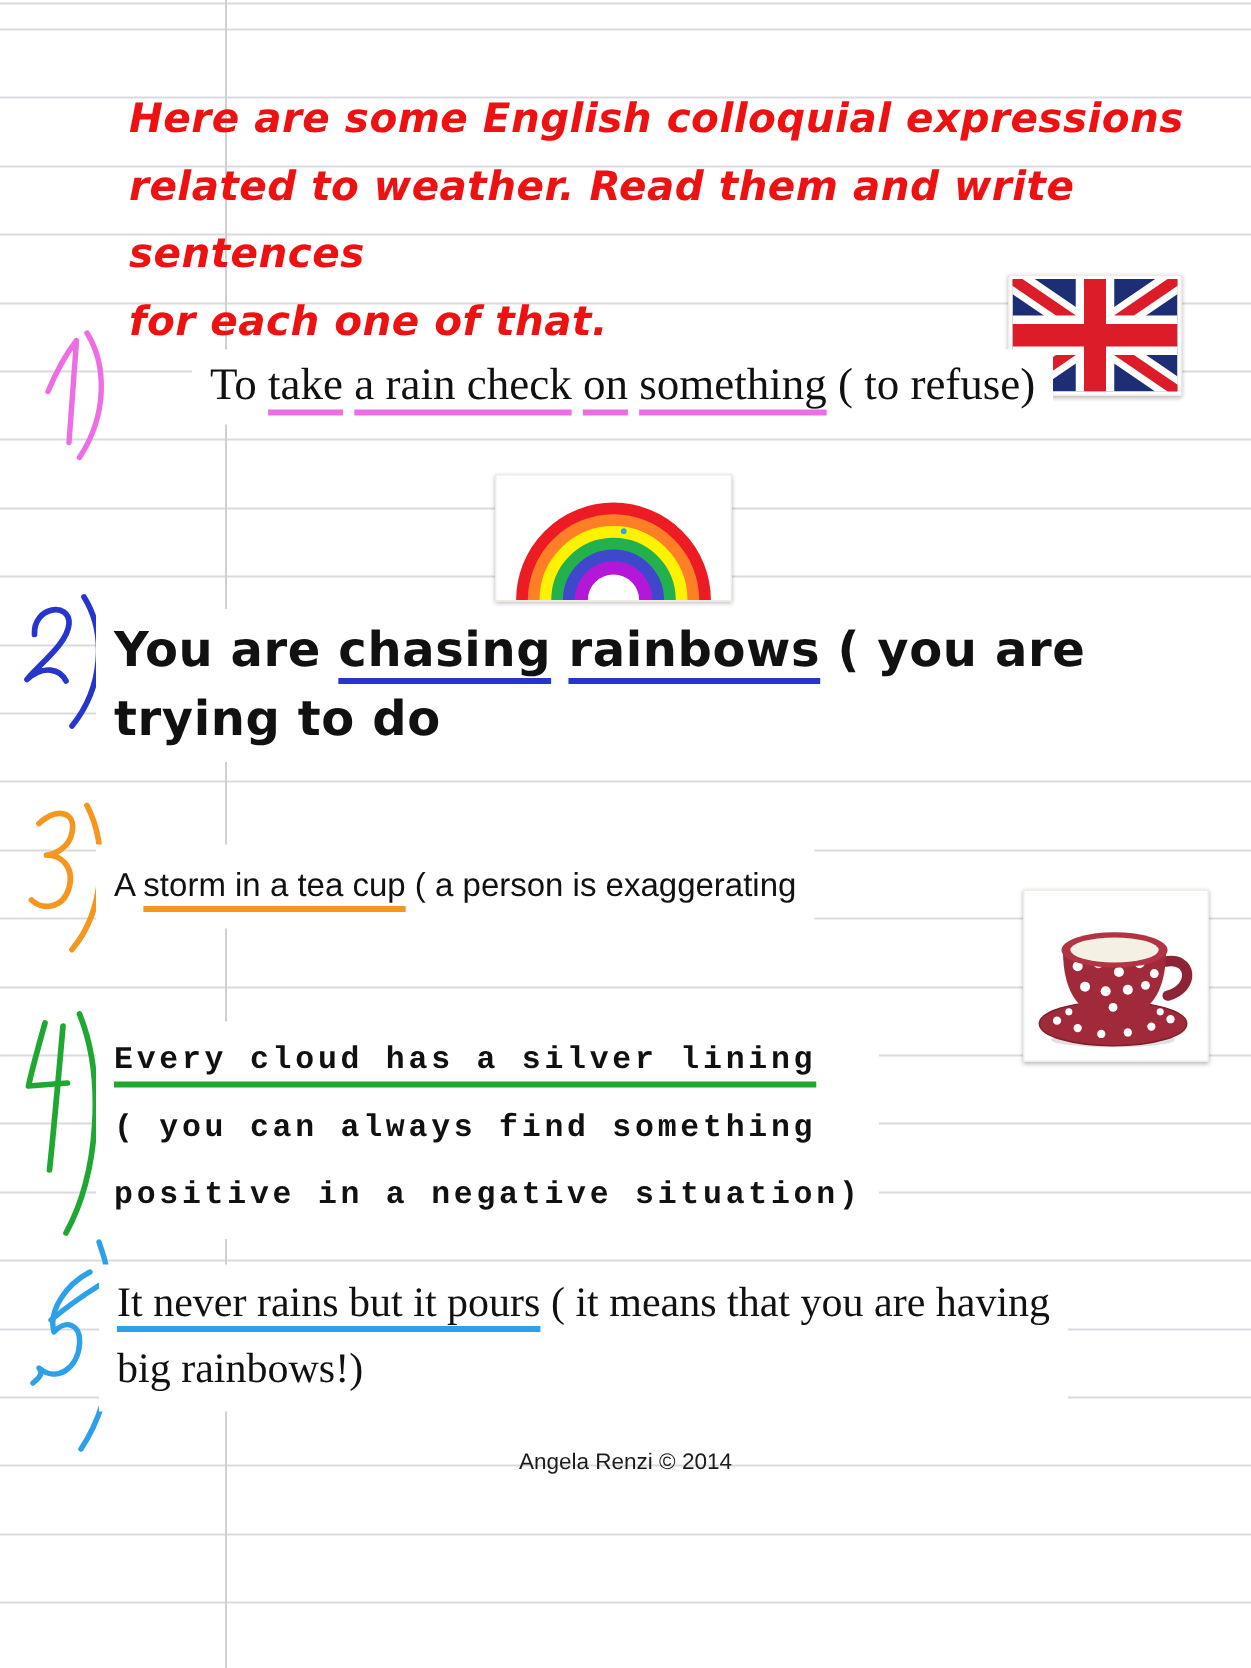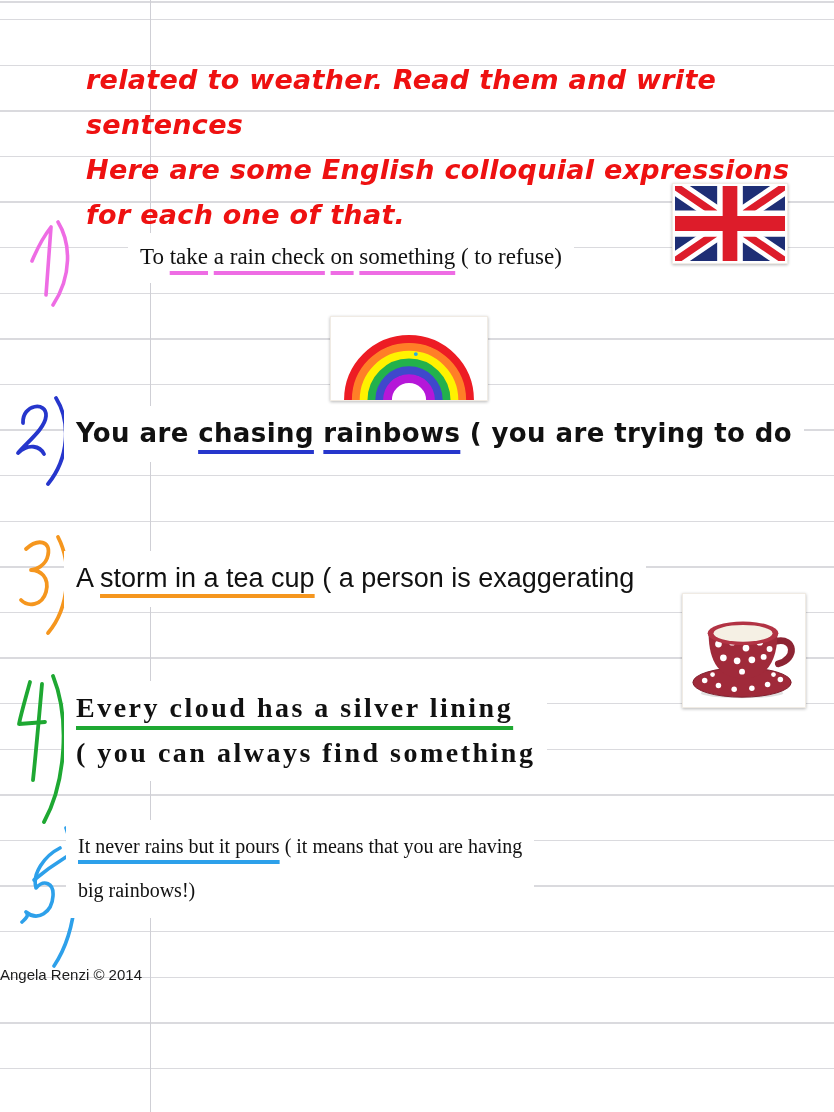--- a/index.html
+++ b/index.html
@@ -18,59 +18,59 @@
   .heading {
     left:86px; top:57px; width:710px;
     font-family:"DejaVu Sans", sans-serif;
     font-style:italic; font-weight:700;
     font-size:27px; line-height:45px; letter-spacing:0.3px;
     color:var(--heading-color,#ee1111);
   }
   
   .txt { background:#fff; padding:4px 12px 6px 12px; display:inline-block; color:#111; }
   .serif { font-family:"Liberation Serif", serif; }
-  .item1 { left:128px; top:233px; font-size:23px; line-height:40px; }
+  .item1 { left:128px; top:233px; font-size:30px; line-height:40px; }
   .item2 { left:64px; top:406px; font-family:"DejaVu Sans", sans-serif; font-weight:700;
-           font-size:26px; line-height:46px; letter-spacing:0.4px; }
-  .item3 { left:64px; top:551px; font-family:"Liberation Sans", sans-serif;
-           font-size:27px; line-height:46px; }
-  .item4 { left:64px; top:681px; font-family:Liberation Serif, serif; font-weight:700;
-           font-size:28px; line-height:45px; letter-spacing:2.5px; }
-  .item5 { left:66px; top:820px; font-size:20px; line-height:44px; }
+           font-size:32px; line-height:46px; letter-spacing:0.4px; }
+  .item3 { left:64px; top:563px; font-family:"Liberation Sans", sans-serif;
+           font-size:22px; line-height:46px; }
+  .item4 { left:64px; top:681px; font-family:Liberation Mono, monospace; font-weight:700;
+           font-size:21px; line-height:45px; letter-spacing:2.5px; }
+  .item5 { left:66px; top:843px; font-size:28px; line-height:44px; }
   
   .ul { text-decoration-line:underline; text-decoration-thickness:3.5px; }
   .a1 { text-decoration-color:var(--accent1,#ee6ce4); text-underline-offset:7px; }
   .a2 { text-decoration-color:var(--accent2,#2636cc); text-underline-offset:8px; }
   .a3 { text-decoration-color:var(--accent3,#f5961e); text-underline-offset:7px; }
   .a4 { text-decoration-color:var(--accent4,#1ea832); text-underline-offset:9px; }
   .a5 { text-decoration-color:var(--accent5,#2da0ea); text-underline-offset:7px; }
   
   .num path { fill:none; stroke-linecap:round; stroke-linejoin:round; }
   .n1 { left:24px; top:219px; }
   .n2 { left:10px; top:396px; }
   .n3 { left:16px; top:533px; }
   .n4 { left:6px;  top:672px; }
   .n5 { left:20px; top:826px; }
   
   .card { background:#fff; box-shadow:0 1px 3px rgba(0,0,0,.28); border:1px solid #f0ebe4; }
   .flag    { left:672px; top:183px; width:116px; height:81px; padding:2px; }
   .rainbow { left:330px; top:316px; width:158px; height:85px; }
   .teacup  { left:682px; top:593px; width:124px; height:115px; }
   .flag svg, .rainbow svg, .teacup svg { display:block; width:100%; height:100%; }
-  .footer { left:0; top:966px; width:100%; text-align:left;
+  .footer { left:0; top:966px; width:100%; text-align:center;
             font-size:15px; color:#1c1c1c; font-family:"Liberation Sans", sans-serif; }
 </style>
 </head>
 <body>
 
 <div class="page">
 
   <div class="abs heading">
+    <div>Here are some English colloquial expressions</div>
     <div>related to weather. Read them and write sentences</div>
-    <div>Here are some English colloquial expressions</div>
     <div>for each one of that.</div>
   </div>
 
   <div class="abs card flag">
     <svg viewBox="0 0 60 40" preserveAspectRatio="none">
       <rect width="60" height="40" fill="#1e2e75"></rect>
       <path d="M0,0 L60,40 M60,0 L0,40" stroke="#ffffff" stroke-width="9"></path>
       <path d="M0,0 L60,40 M60,0 L0,40" stroke="#dd1c2a" stroke-width="4"></path>
       <path d="M30,0 V40 M0,20 H60" stroke="#ffffff" stroke-width="14"></path>
       <path d="M30,0 V40 M0,20 H60" stroke="#dd1c2a" stroke-width="8"></path>
@@ -141,21 +141,21 @@
       <ellipse cx="61" cy="40" rx="36" ry="12" fill="#b23344"></ellipse>
       <ellipse cx="61" cy="40" rx="30" ry="8.5" fill="#f5f0e4"></ellipse>
     </svg>
   </div>
 
   <svg class="abs num n4" width="66" height="156" viewBox="0 0 66 156" aria-label="4)">
     <path d="M24,10 C19,28 15,42 13,52 L39,50" stroke="var(--accent4)" stroke-width="3.8"></path>
     <path d="M36,12 C33,46 30,80 27,108" stroke="var(--accent4)" stroke-width="3.8"></path>
     <path d="M47,4 C64,46 60,110 38,150" stroke="var(--accent4)" stroke-width="3.8"></path>
   </svg>
-  <div class="abs txt item4"><span class="ul a4">Every cloud has a silver lining</span><br><span>( you can always find something</span><br></div>
+  <div class="abs txt item4"><span class="ul a4">Every cloud has a silver lining</span><br><span>( you can always find something</span><br><span>positive in a negative situation)</span></div>
 
   <svg class="abs num n5" width="64" height="146" viewBox="0 0 64 146" aria-label="5)">
     <path d="M40,22 C24,30 12,48 16,62 C24,53 34,57 33,70 C32,86 18,96 6,86 C10,90 4,94 2,96" stroke="var(--accent5)" stroke-width="3.6"></path>
     <path d="M46,2 C62,46 58,104 34,140" stroke="var(--accent5)" stroke-width="3.6"></path>
     <path d="M14,54 C26,44 38,36 46,31" stroke="var(--accent5)" stroke-width="3.6"></path>
   </svg>
   <div class="abs txt serif item5"><span class="ul a5">It never rains but it pours</span><span> ( it means that you are having</span><br><span>big rainbows!)</span></div>
 
   <div class="abs footer">Angela Renzi © 2014</div>
 

